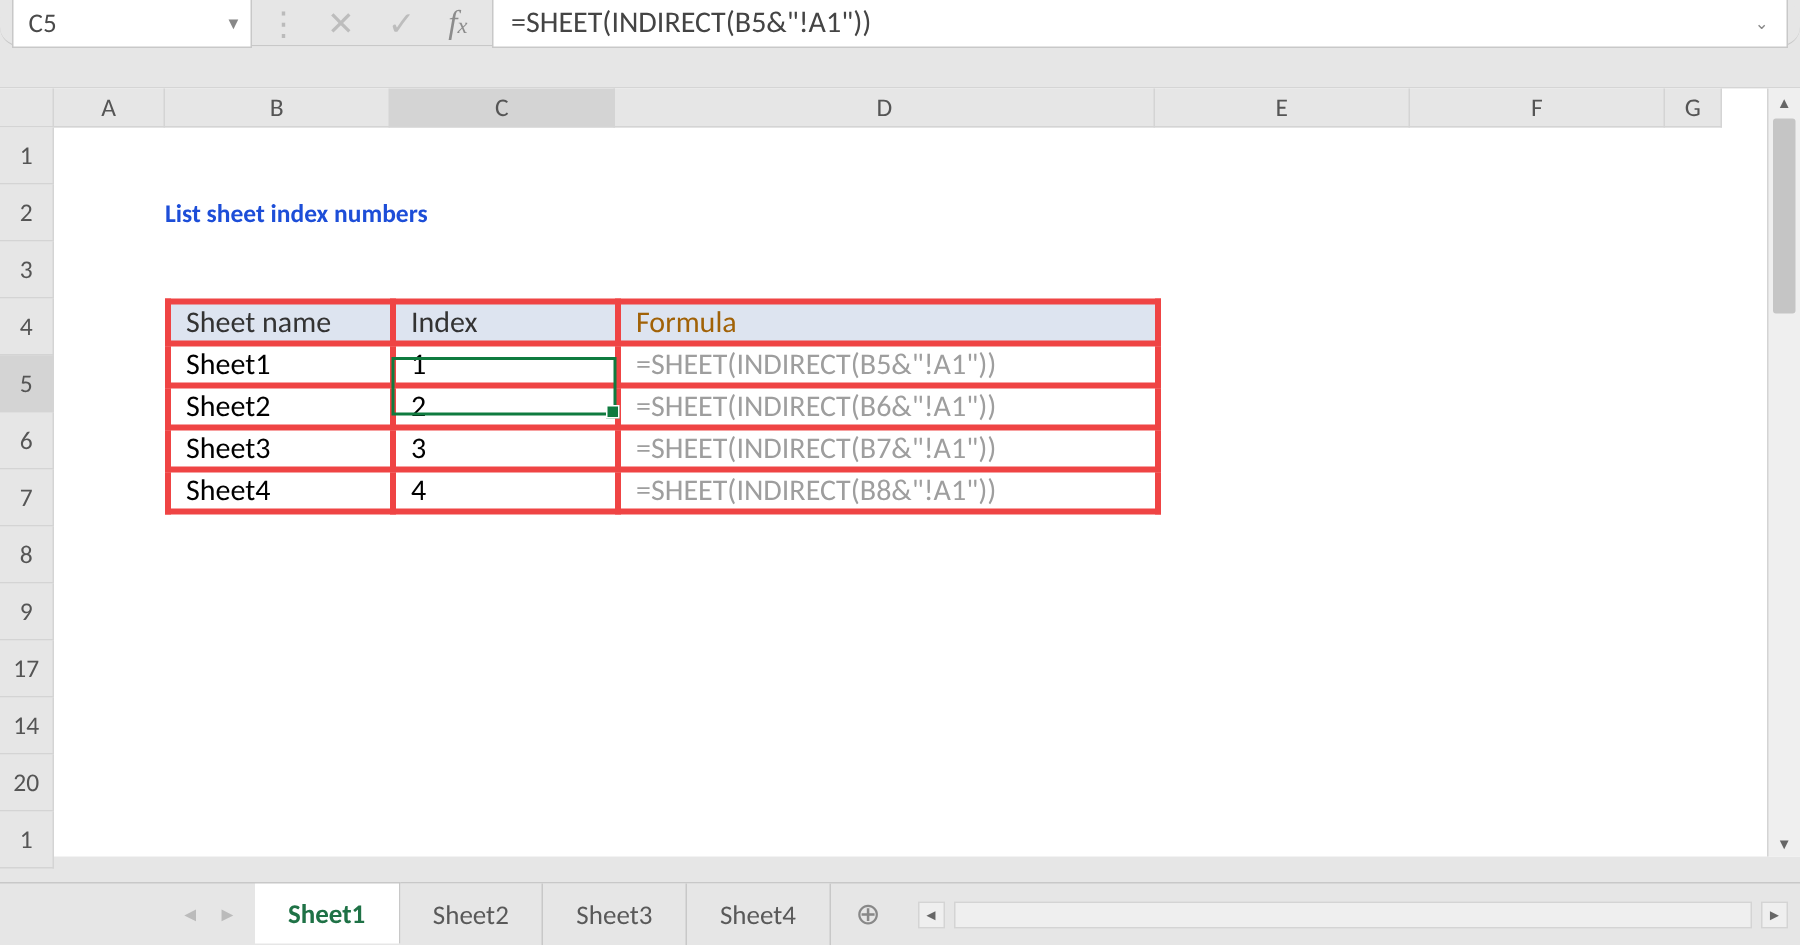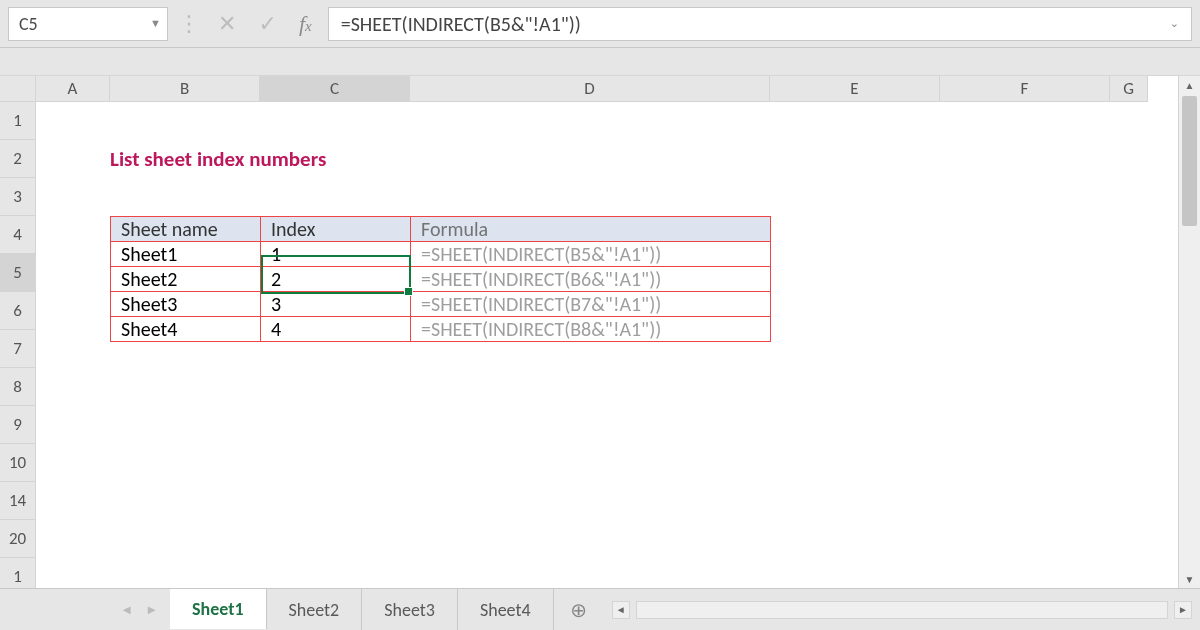--- a/index.html
+++ b/index.html
@@ -8,25 +8,26 @@
     background: #e6e6e6;
     width: 1200px;
     height: 630px;
     overflow: hidden;
     position: relative;
   }
   
   .formula-bar {
     display: flex;
     align-items: center;
-    height: 48px;
+    height: 31px;
     background: #e6e6e6;
     border-bottom: 1px solid #c8c8c8;
     padding: 6px 8px 6px 8px;
     gap: 8px;
+    border-radius: 13px;
   }
   .name-box {
     background: #fff;
     border: 1px solid #c8c8c8;
     height: 34px;
     width: 160px;
     display: flex;
     align-items: center;
     justify-content: space-between;
     padding: 0 6px 0 10px;
@@ -139,35 +140,35 @@
   .wE { width: 170px; }
   .wF { width: 170px; }
   .wG { width: 38px; }
 
   
   .title {
     position: absolute;
     left: 74px;
     top: 38px;
     font-weight: bold;
-    font-size: 21px;
-    color: #be185d;
+    font-size: 17px;
+    color: #1d4ed8;
     height: 38px;
     display: flex; align-items: center;
   }
   .data-table {
     position: absolute;
     left: 74px;
     top: 114px; 
     border: 1px solid #b9b9b9;
     border-collapse: collapse;
     font-size: 20px;
   }
   .data-table th, .data-table td {
-    border: 1px solid #ef4444;
+    border: 4px solid #ef4444;
     height: 22px;
     padding: 0 10px;
     text-align: left;
     vertical-align: middle;
     font-weight: normal;
   }
   .data-table th {
     background: #dde4f0;
     color: #333;
   }
@@ -330,34 +331,34 @@
       <div class="row-headers">
         <div class="row-header">1</div>
         <div class="row-header">2</div>
         <div class="row-header">3</div>
         <div class="row-header">4</div>
         <div class="row-header active">5</div>
         <div class="row-header">6</div>
         <div class="row-header">7</div>
         <div class="row-header">8</div>
         <div class="row-header">9</div>
-        <div class="row-header">10</div>
+        <div class="row-header">17</div>
         <div class="row-header">14</div>
         <div class="row-header">20</div>
         <div class="row-header">1</div>
       </div>
       <div class="cells">
         <div class="title">List sheet index numbers</div>
 
         <table class="data-table">
           <tbody>
               <tr>
             <th class="col-sheet">Sheet name</th>
             <th class="col-index">Index</th>
-            <th class="col-formula" style="color:#737373">Formula</th>
+            <th class="col-formula" style="color:#a16207">Formula</th>
           </tr>
           <tr>
             <td class="col-sheet">Sheet1</td>
             <td class="col-index">1</td>
             <td class="col-formula">=SHEET(INDIRECT(B5&amp;"!A1"))</td>
           </tr>
           <tr>
             <td class="col-sheet">Sheet2</td>
             <td class="col-index">2</td>
             <td class="col-formula">=SHEET(INDIRECT(B6&amp;"!A1"))</td>

